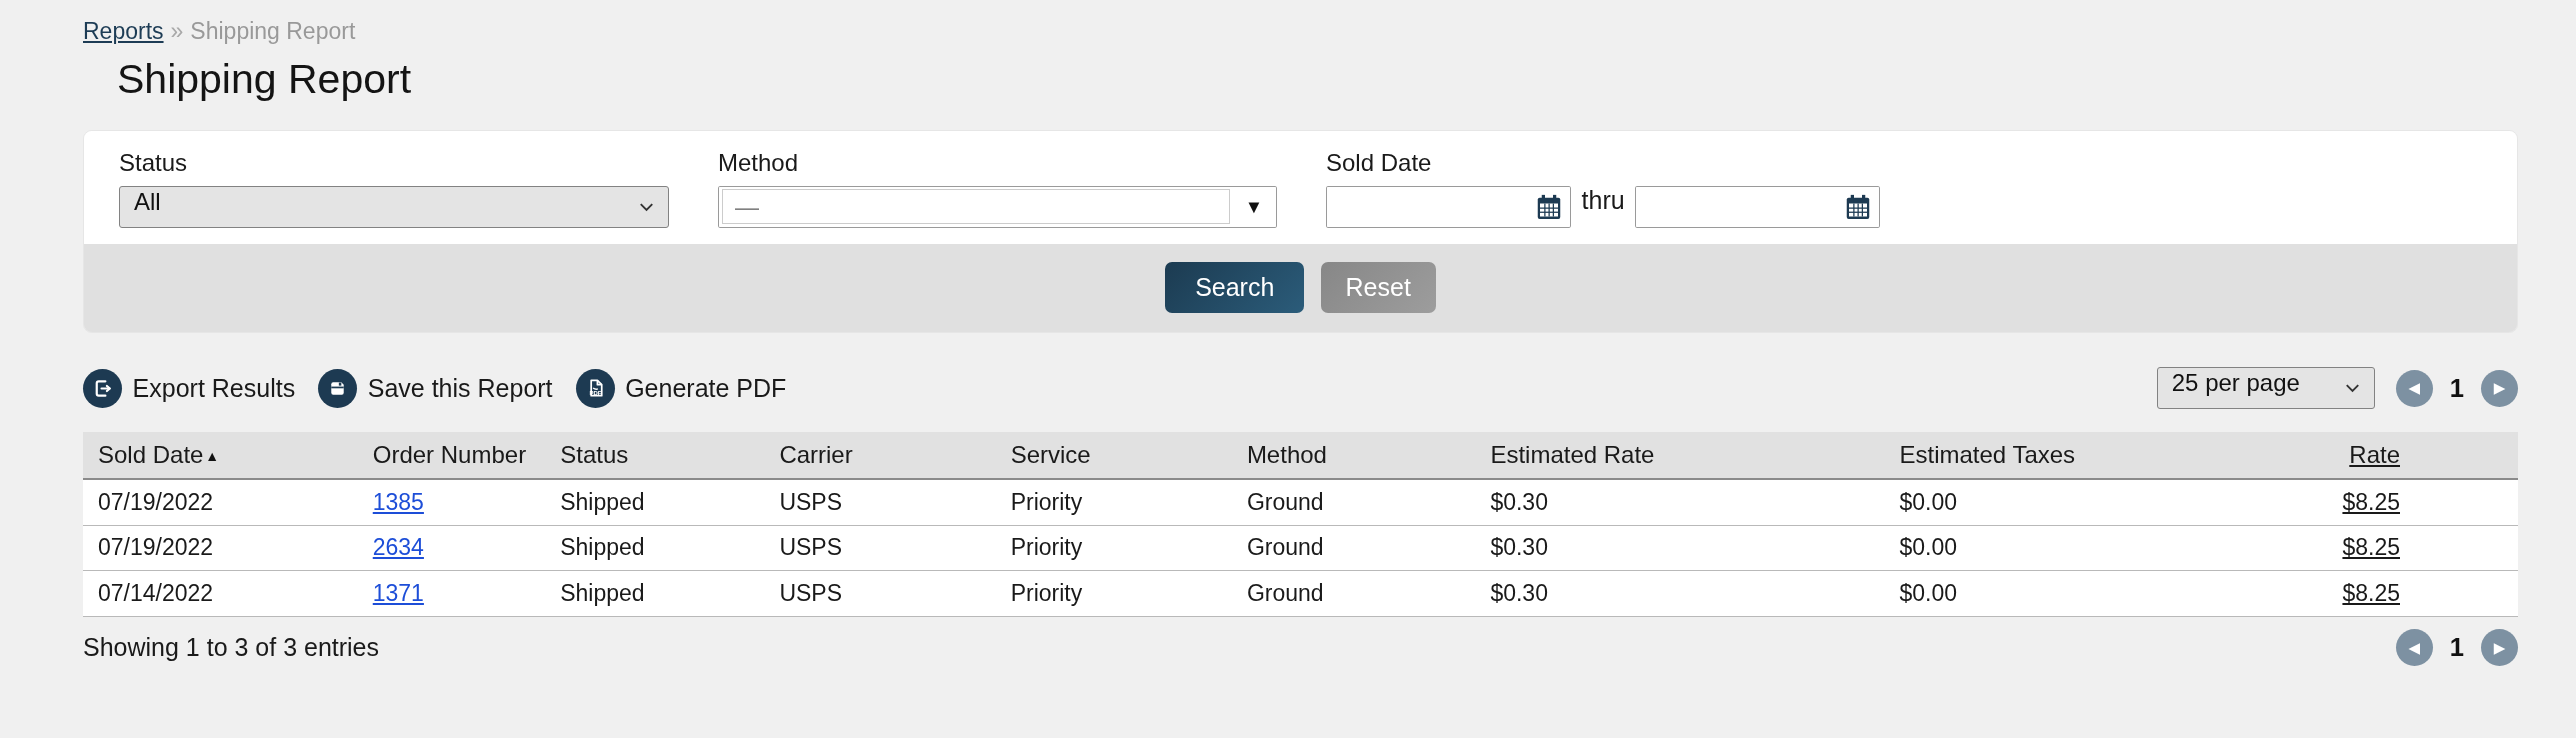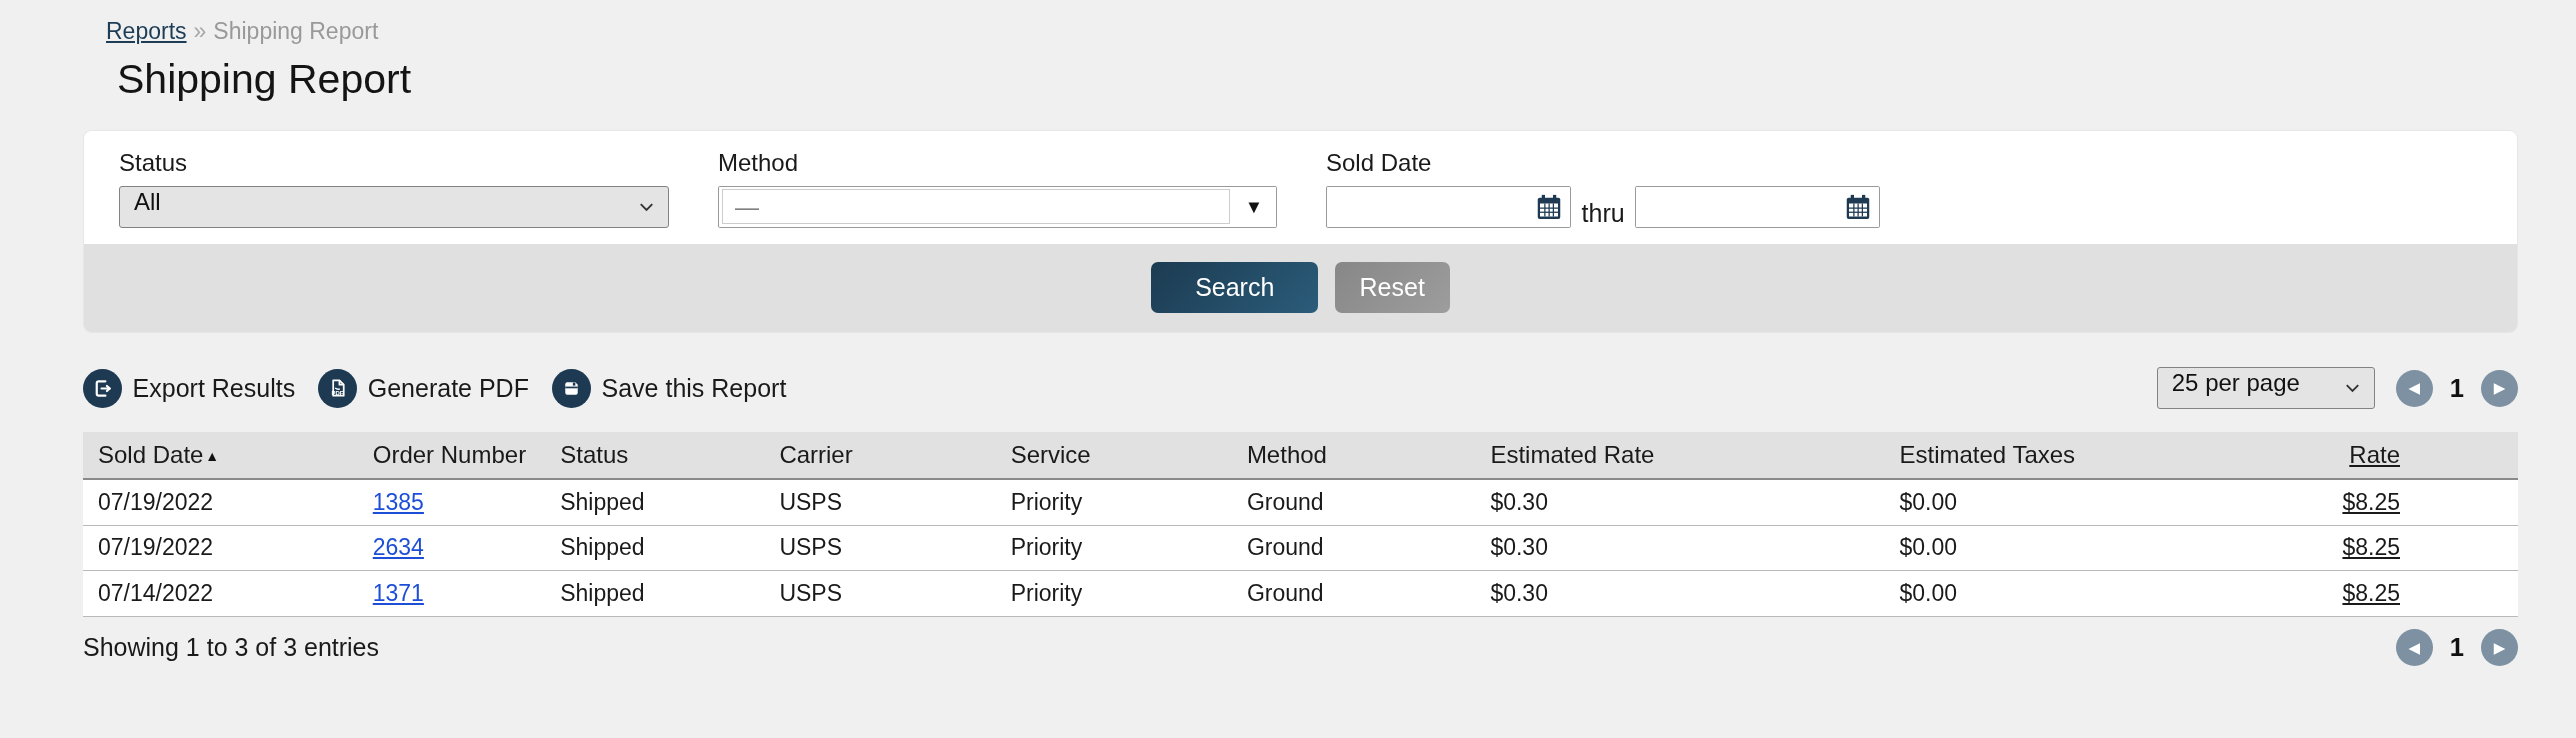--- a/index.html
+++ b/index.html
@@ -5,21 +5,21 @@
   * { margin:0; padding:0; box-sizing:border-box; }
   html,body { width:2576px; height:739px; overflow:hidden; }
   body {
     background:#f0f0f0;
     font-family:"Liberation Sans","DejaVu Sans",sans-serif;
     color:#1a1a1a;
   }
   .container { padding:17.6px 58px 0 83px; }
 
   
-  .breadcrumb { margin-left:23px; font-size:23px; line-height:26.4px; }
+  .breadcrumb { font-size:23px; line-height:26.4px; }
   .breadcrumb a { color:#1d3c55; text-decoration:underline; }
   .breadcrumb .sep { color:#a9a9a9; margin:0 7px; }
   .breadcrumb .current { color:#999; }
 
   
   h1.page-title { margin:10.6px 0 0 34px; font-size:41px; line-height:49px; font-weight:400; color:#141414; }
 
   
   .filter-panel { margin-top:26.4px; border-radius:8.8px; overflow:hidden; border:0.9px solid #e6e6e6; }
   .filter-fields { background:#ffffff; padding:19.4px 35px 16px 35px; display:flex; align-items:flex-start; }
@@ -43,34 +43,34 @@
     position:absolute; left:2.6px; top:2.6px; bottom:2.6px; right:46px;
     border:0.9px solid #ccc; padding:0 12.3px; font-size:24px; color:#808080;
     font-family:"Liberation Sans","DejaVu Sans",sans-serif; outline:none;
   }
   .combobox .dd-btn {
     position:absolute; right:0; top:0; width:44px; height:100%;
     background:transparent; border:none; cursor:pointer;
     font-size:18.5px; color:#111; display:flex; align-items:center; justify-content:center;
   }
 
-  .date-range { display:flex; align-items:flex-end; }
+  .date-range { display:flex; align-items:flex-start; }
   .date-wrap { position:relative; width:245px; height:42px; }
   .date-wrap input {
     width:100%; height:100%; border:0.9px solid #9a9a9a; border-radius:1.8px;
     background:#fff; padding:0 46px 0 10.6px; font-size:23px;
     font-family:"Liberation Sans","DejaVu Sans",sans-serif; outline:none;
   }
   .cal-icon { position:absolute; right:7px; top:50%; transform:translateY(-50%); display:flex; }
   .thru { font-size:25px; margin:0 10.6px; }
 
   .filter-actions { background:#e0e0e0; padding:18.5px 0 19.4px 0; text-align:center; }
   .btn { height:51px; border:none; border-radius:7px; font-size:25px; color:#fff; cursor:pointer;
          font-family:"Liberation Sans","DejaVu Sans",sans-serif; }
-  .btn-search { background:linear-gradient(135deg,#1c3b51 0%,#2b5c7a 100%); padding:0 44px; }
+  .btn-search { background:linear-gradient(135deg,#1c3b51 0%,#2b5c7a 100%); padding:0 30px; }
   .btn-reset  { background:linear-gradient(135deg,#878787 0%,#9d9d9d 100%); padding:0 25px; margin-left:12.3px; }
 
   
   .toolbar { margin-top:34px; display:flex; align-items:center; justify-content:space-between; }
   .action-links { display:flex; align-items:center; gap:23px; }
   .action-link { display:flex; align-items:center; gap:10.6px; cursor:pointer; text-decoration:none; color:#1a1a1a; }
   .action-link .label { font-size:25px; }
   .icon-circle { width:39px; height:39px; border-radius:50%; background:#1d3a52; display:flex; align-items:center; justify-content:center; flex:0 0 auto; }
 
   .toolbar-right { display:flex; align-items:center; gap:21px; }
@@ -196,38 +196,38 @@
             <path d="M11 12 h8.3" fill="none" stroke="#fff" stroke-width="2.3" stroke-linecap="round"></path>
             <path d="M16.6 9.4 L19.6 12 L16.6 14.6" fill="none" stroke="#fff" stroke-width="2.3" stroke-linecap="round" stroke-linejoin="round"></path>
           </svg>
         </span>
         <span class="label">Export Results</span>
       </a>
 
       <a href="#" class="action-link">
         <span class="icon-circle">
           <svg width="23" height="23" viewBox="0 0 24 24">
+            <path d="M5.5 7.5 a2 2 0 0 1 2 -2 h8.5 l2.5 2.5 v8.5 a2 2 0 0 1 -2 2 h-9 a2 2 0 0 1 -2 -2 z" fill="#fff"></path>
+            <rect x="5.5" y="10" width="13" height="1.8" fill="#1d3a52"></rect>
+            <rect x="13.4" y="5.8" width="2.6" height="3.2" fill="#1d3a52"></rect>
+          </svg>
+        </span>
+        <span class="label">Save this Report</span>
+      </a>
+
+      <a href="#" class="action-link">
+        <span class="icon-circle">
+          <svg width="23" height="23" viewBox="0 0 24 24">
             <path d="M7.5 3.5 h6.5 l4.5 4.5 v11.5 h-11 z" fill="none" stroke="#fff" stroke-width="1.8" stroke-linejoin="round"></path>
             <path d="M14 3.5 v4.5 h4.5" fill="none" stroke="#fff" stroke-width="1.8" stroke-linejoin="round"></path>
             <path d="M9.5 11.5 q2.5 2 5 1" fill="none" stroke="#fff" stroke-width="1.4"></path>
             <text x="12" y="19" font-size="6.2" font-weight="bold" fill="#fff" text-anchor="middle" font-family="Liberation Sans, sans-serif">PDF</text>
           </svg>
         </span>
         <span class="label">Generate PDF</span>
-      </a>
-
-      <a href="#" class="action-link">
-        <span class="icon-circle">
-          <svg width="23" height="23" viewBox="0 0 24 24">
-            <path d="M5.5 7.5 a2 2 0 0 1 2 -2 h8.5 l2.5 2.5 v8.5 a2 2 0 0 1 -2 2 h-9 a2 2 0 0 1 -2 -2 z" fill="#fff"></path>
-            <rect x="5.5" y="10" width="13" height="1.8" fill="#1d3a52"></rect>
-            <rect x="13.4" y="5.8" width="2.6" height="3.2" fill="#1d3a52"></rect>
-          </svg>
-        </span>
-        <span class="label">Save this Report</span>
       </a>
 
     </div>
 
     <div class="toolbar-right">
       <span class="pp-wrap select-wrap">
         <select class="native-select pp-select">
           <option>25 per page</option>
         </select>
         <span class="select-chevron">

